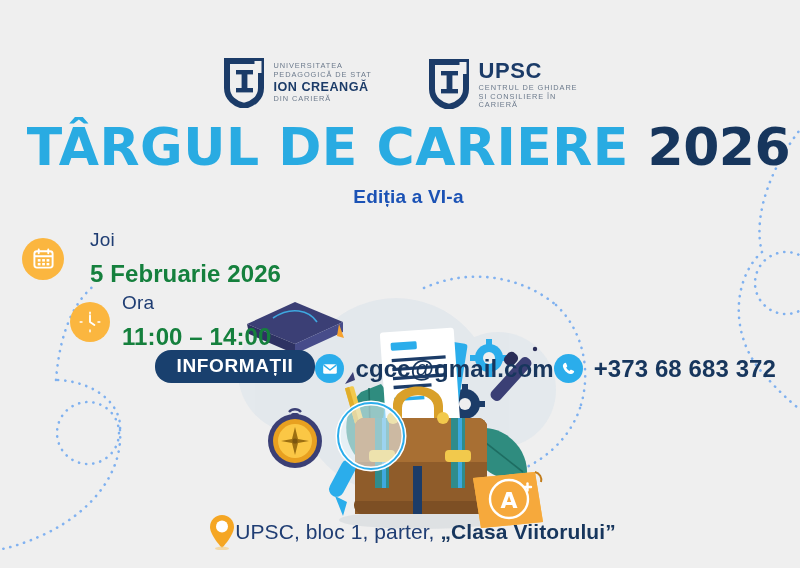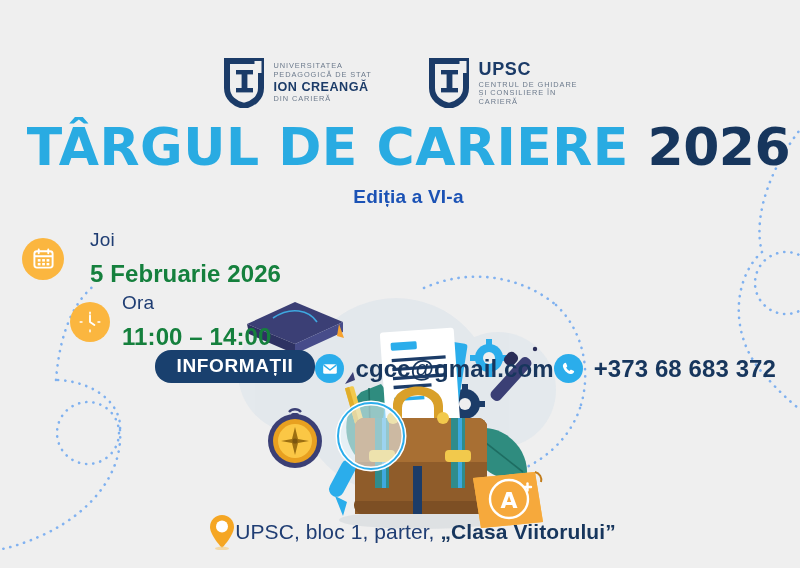--- a/index.html
+++ b/index.html
@@ -70,21 +70,21 @@
   }
 
   .logo-line.strong {
     font-size: 12.6px;
     letter-spacing: 0.5px;
     color: #1b3b68;
     font-weight: 700;
   }
 
   .logo-line.brand {
-    font-size: 18px;
+    font-size: 22px;
     letter-spacing: 0.6px;
     color: #1b3b68;
     font-weight: 700;
   }
 
   
   .title-wrap {
     position: absolute;
     top: 121px;
     left: 0;

